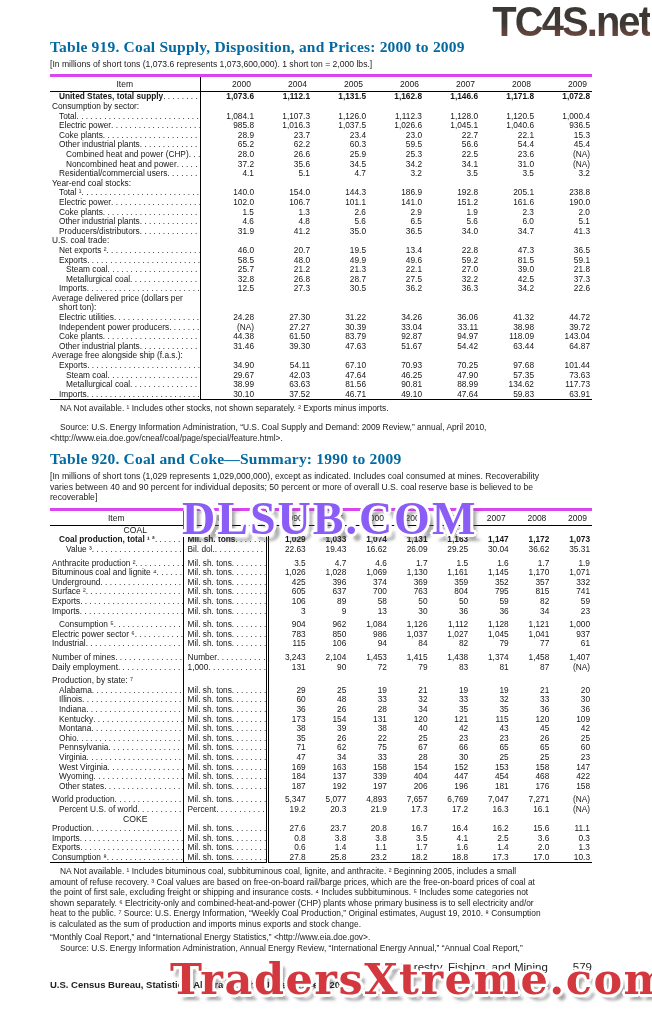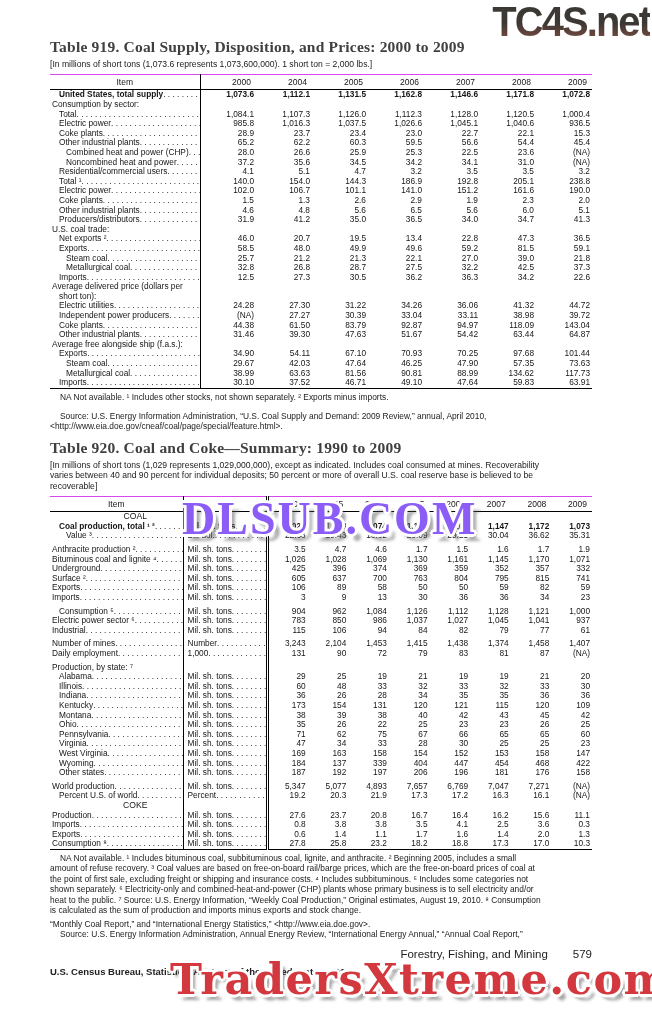--- a/index.html
+++ b/index.html
@@ -1,27 +1,27 @@
 <!DOCTYPE html>
 <html><head>
 <meta charset="utf-8">
 <style>
   html,body{margin:0;padding:0;background:#e8e8e8;}
   .page{position:relative;width:652px;height:1024px;background:#ffffff;overflow:hidden;
         font-family:"Liberation Sans",sans-serif;color:#151515;}
   .content{position:absolute;left:50px;top:0;width:542px;}
 
   .t-title{font-family:"Liberation Serif",serif;font-weight:700;font-size:15.5px;
-           line-height:1.15;margin:0 0 3px 0;letter-spacing:.2px;color:#404040;}
+           line-height:1.15;margin:0 0 3px 0;letter-spacing:.2px;color:#0369a1;}
   .title1{margin-top:38px;}
   .title2{margin-top:7px;}
   .bracket-note{font-size:8.6px;line-height:10.6px;margin:0 0 5px 0;color:#1b1b1b;}
 
   table.grid{border-collapse:collapse;table-layout:fixed;width:542px;
-             border-top:1px solid #d946ef;border-bottom:1.5px solid #000;font-size:8.3px;}
+             border-top:3px solid #d946ef;border-bottom:1.5px solid #000;font-size:8.3px;}
   table.grid th{font-weight:400;font-size:8.5px;height:14px;vertical-align:middle;padding:0;
                 border-bottom:1px solid #000;}
   table.grid th.stub,table.grid th.unit{text-align:center;}
   table.grid th.num{text-align:right;padding-right:5px;}
   table.grid td{height:9.4px;line-height:9.6px;padding:0;vertical-align:bottom;
                 white-space:nowrap;overflow:hidden;}
   table.grid td.num{text-align:right;padding-right:2px;}
   .t919 td.stub,.t919 th.stub{border-right:1px solid #000;}
   .t920 td.stub,.t920 th.stub{border-right:1px solid #000;}
   .t920 td.unit,.t920 th.unit{border-right:3px double #000;}
@@ -225,20 +225,34 @@
               </td>
               <td class="num">4.1</td>
               <td class="num">5.1</td>
               <td class="num">4.7</td>
               <td class="num">3.2</td>
               <td class="num">3.5</td>
               <td class="num">3.5</td>
               <td class="num">3.2</td>
             </tr>
             <tr class="">
+              <td class="stub ind0">
+                <div class="lr">
+                  <span class="lbl">Year-end coal stocks:</span>
+                </div>
+              </td>
+              <td class="num"></td>
+              <td class="num"></td>
+              <td class="num"></td>
+              <td class="num"></td>
+              <td class="num"></td>
+              <td class="num"></td>
+              <td class="num"></td>
+            </tr>
+            <tr class="">
               <td class="stub ind1">
                 <div class="lr">
                   <span class="lbl">Total ¹</span>
                   <span class="dots"></span>
                 </div>
               </td>
               <td class="num">140.0</td>
               <td class="num">154.0</td>
               <td class="num">144.3</td>
               <td class="num">186.9</td>

